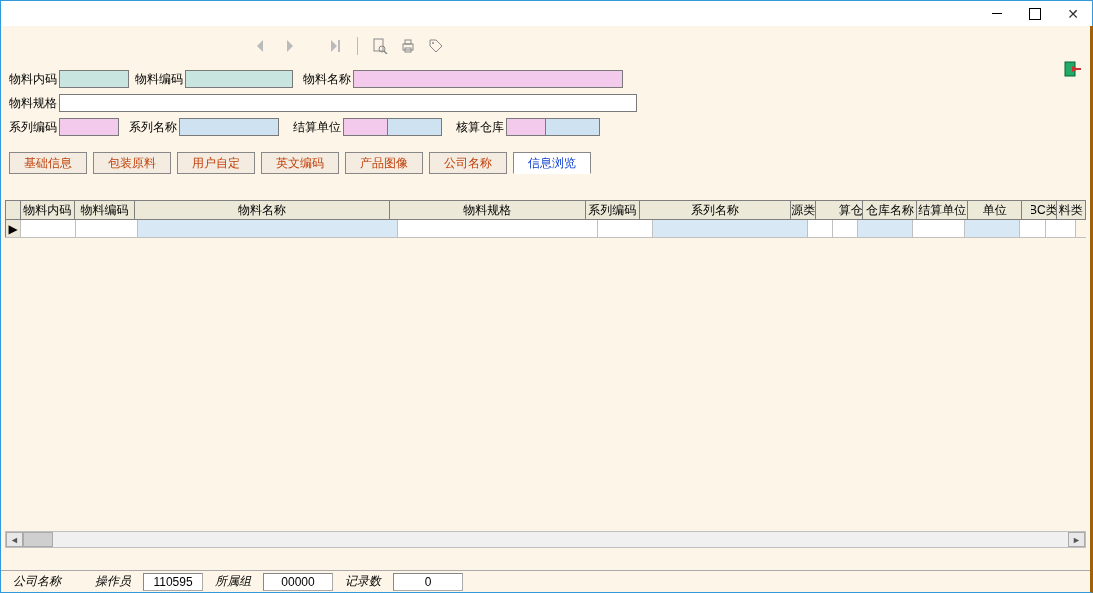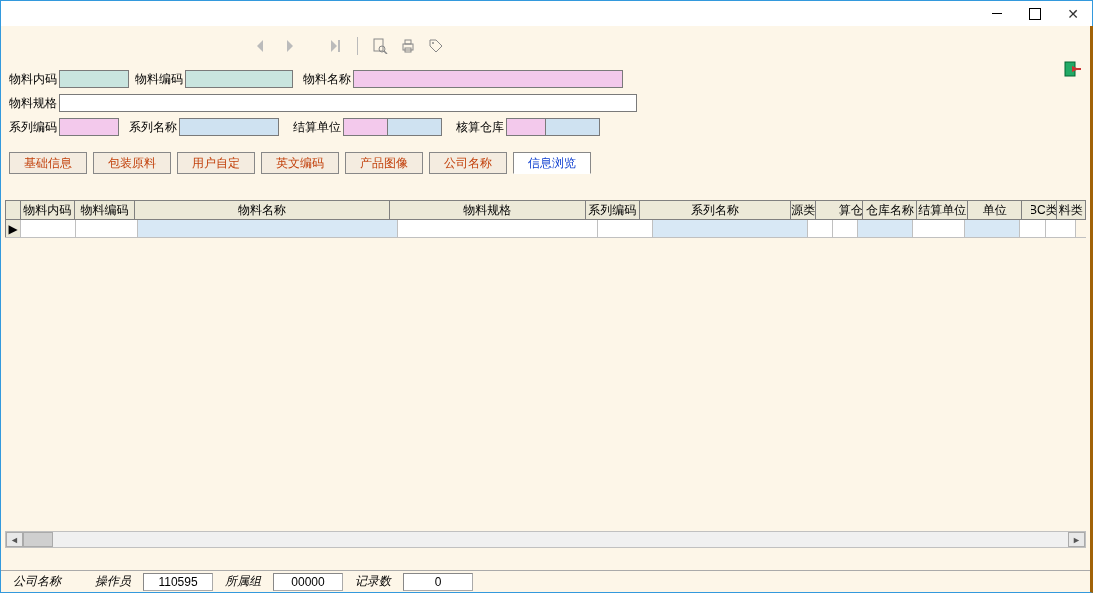--- a/index.html
+++ b/index.html
@@ -195,20 +195,20 @@
       <div class="hs-track">
           <div class="hs-thumb"></div>
         </div>
       <div class="hs-btn">►</div>
     </div>
   </div>
 
   <div class="status">
     <span class="sl">公司名称</span>
     <span class="sl" style="margin-left:10px">操作员</span>
-    <span class="sv" style="width:70px">110595</span>
+    <span class="sv" style="width:60px">110595</span>
     <span class="sl">所属组</span>
     <span class="sv" style="width:70px">00000</span>
     <span class="sl">记录数</span>
     <span class="sv" style="width:70px">0</span>
   </div>
 
 </div>
 
 </body></html>

